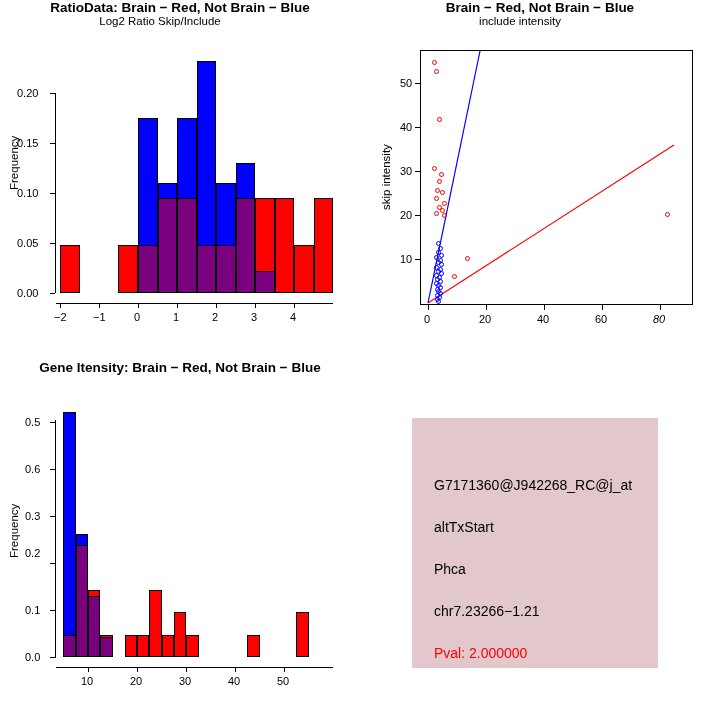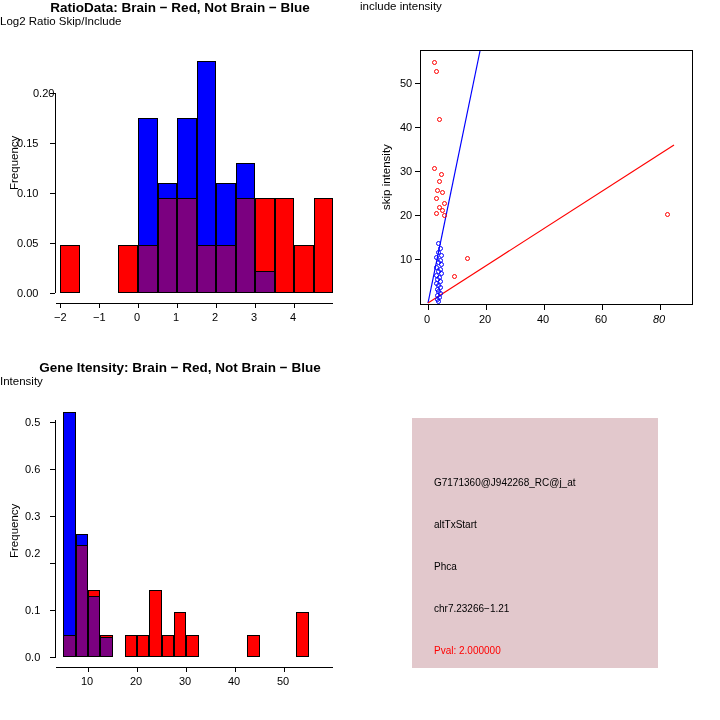--- a/index.html
+++ b/index.html
@@ -19,21 +19,21 @@
     position: absolute;
   }
   .ptitle {
     font-weight: bold;
     font-size: 13.5px;
     text-align: center;
     white-space: nowrap;
   }
   .axis-label {
     font-size: 11.5px;
-    text-align: left;
+    text-align: center;
     white-space: nowrap;
   }
   .ylab {
     font-size: 11.5px;
     white-space: nowrap;
     transform-origin: 0 0;
   }
   .tick-label {
     position: absolute;
     font-size: 11px;
@@ -76,21 +76,21 @@
     box-sizing: border-box;
   }
   .dot-red { border: 1.4px solid #ff0000; }
   .dot-blue { border: 1.4px solid #0000ff; }
   .infobox {
     position: absolute;
     background: #e2c8cc;
   }
   .infoline {
     position: absolute;
-    font-size: 10px;
+    font-size: 14px;
     color: #000000;
     white-space: nowrap;
   }
   .infoline.pval {
     color: #ff0000;
   }
   .scatter-frame {
     position: absolute;
     border: 1px solid #000000;
     box-sizing: border-box;
@@ -122,21 +122,21 @@
     <div class="tickmark" style="left:50px; top:293px; width:5px; height:1px;"></div>
     <div class="tickmark" style="left:50px; top:243px; width:5px; height:1px;"></div>
     <div class="tickmark" style="left:50px; top:193px; width:5px; height:1px;"></div>
     <div class="tickmark" style="left:50px; top:143px; width:5px; height:1px;"></div>
     <div class="tickmark" style="left:50px; top:93px; width:5px; height:1px;"></div>
 
     <div class="tick-label" style="left:17px; top:287px;">0.00</div>
     <div class="tick-label" style="left:17px; top:237px;">0.05</div>
     <div class="tick-label" style="left:17px; top:187px;">0.10</div>
     <div class="tick-label" style="left:17px; top:137px;">0.15</div>
-    <div class="tick-label" style="left:17px; top:87px;margin-left:16px;">0.20</div>
+    <div class="tick-label" style="left:17px; top:87px;">0.20</div>
 
     <div class="axis-line" style="left:56px; top:303px; width:277px; height:1px;"></div>
 
     <div class="tickmark" style="left:60px; top:303px; width:1px; height:5px;"></div>
     <div class="tickmark" style="left:99px; top:303px; width:1px; height:5px;"></div>
     <div class="tickmark" style="left:138px; top:303px; width:1px; height:5px;"></div>
     <div class="tickmark" style="left:177px; top:303px; width:1px; height:5px;"></div>
     <div class="tickmark" style="left:216px; top:303px; width:1px; height:5px;"></div>
     <div class="tickmark" style="left:255px; top:303px; width:1px; height:5px;"></div>
     <div class="tickmark" style="left:294px; top:303px; width:1px; height:5px;"></div>
@@ -172,20 +172,21 @@
     <div class="bar bar-ov" style="left:177px; top:198px; width:20px; height:95px;"></div>
     <div class="bar bar-ov" style="left:197px; top:245px; width:19px; height:48px;"></div>
     <div class="bar bar-ov" style="left:216px; top:245px; width:20px; height:48px;"></div>
     <div class="bar bar-ov" style="left:236px; top:198px; width:19px; height:95px;"></div>
     <div class="bar bar-ov" style="left:255px; top:271px; width:20px; height:22px;"></div>
   </div>
 </div>
 
 <div class="panel" style="left:360px; top:0px; width:360px; height:360px;">
 
+  <div class="ptitle" style="left:0; top:20px; width:360px;">Brain − Red, Not Brain − Blue</div>
 
   <div style="position:absolute; left:20px; top:210px; width:0; height:0;">
     <div class="ylab" style="transform: rotate(-90deg); position:absolute;">skip intensity</div>
   </div>
 
   <div class="axis-label" style="left:20px; top:343px; width:320px;">include intensity</div>
 
   <div class="scatter-frame" style="left:60px; top:50px; width:273px; height:255px;"></div>
 
   <div class="tickmark" style="left:55px; top:259px; width:5px; height:1px;"></div>
@@ -262,21 +263,20 @@
 </div>
 
 <div class="panel" style="left:0px; top:360px; width:360px; height:360px;">
 
   <div class="ptitle" style="left:-6px; top:20px; width:360px;">Gene Itensity: Brain − Red, Not Brain − Blue</div>
 
   <div style="position:absolute; left:8px; top:198px; width:0; height:0;">
     <div class="ylab" style="transform: rotate(-90deg); position:absolute;">Frequency</div>
   </div>
 
-  <div class="axis-label" style="left:20px; top:345px; width:320px;">Intensity</div>
 
   <div class="axis-line" style="left:55px; top:60px; width:1px; height:238px;"></div>
   <div class="tickmark" style="left:50px; top:297px; width:5px; height:1px;"></div>
   <div class="tickmark" style="left:50px; top:250px; width:5px; height:1px;"></div>
   <div class="tickmark" style="left:50px; top:203px; width:5px; height:1px;"></div>
   <div class="tickmark" style="left:50px; top:156px; width:5px; height:1px;"></div>
   <div class="tickmark" style="left:50px; top:109px; width:5px; height:1px;"></div>
   <div class="tickmark" style="left:50px; top:62px; width:5px; height:1px;"></div>
   <div class="tick-label" style="left:25px; top:291px;">0.0</div>
   <div class="tick-label" style="left:25px; top:244px;">0.1</div>

